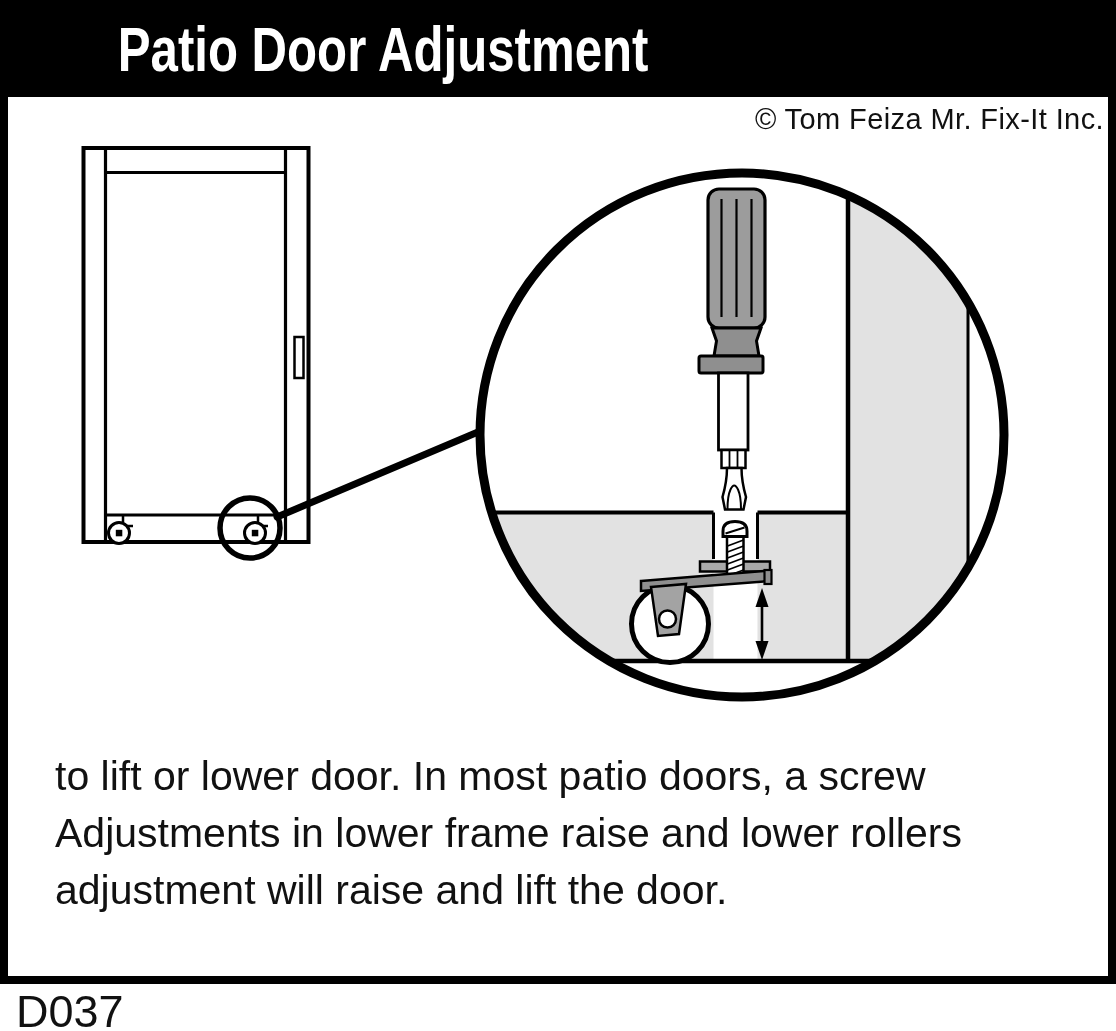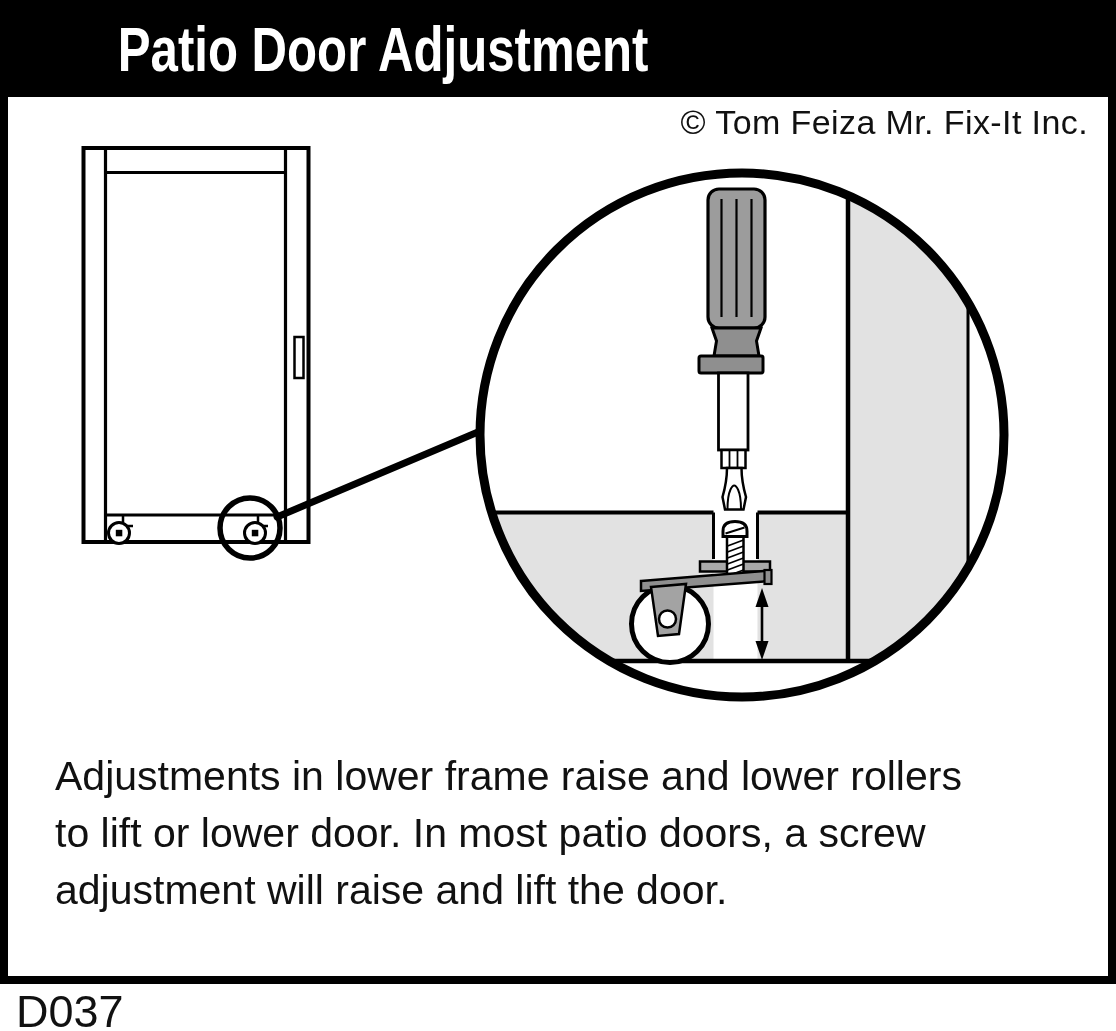--- a/index.html
+++ b/index.html
@@ -14,21 +14,21 @@
   .title-bar h1 {
     margin:0; color:#fff; font-size:63px; font-weight:bold;
     transform:scaleX(0.78); white-space:nowrap;
   }
   .content-box {
     position:absolute; top:97px; left:0; width:1100px; height:879px;
     background:#fff; border-left:8px solid #000; border-right:8px solid #000;
     border-bottom:8px solid #000;
   }
   .copyright {
-    position:absolute; top:103px; right:28px; font-size:34px; color:#111;
+    position:absolute; top:103px; right:12px; font-size:29px; color:#111;
     letter-spacing:0.4px; white-space:nowrap;
   }
   .illustration { position:absolute; top:0; left:0; pointer-events:none; }
   .caption {
     position:absolute; left:55px; top:748px; font-size:41px; line-height:57px;
     color:#111; white-space:nowrap;
   }
   .figure-code {
     position:absolute; left:16px; top:986px; font-size:45px; color:#111;
   }
@@ -144,20 +144,20 @@
         <polygon points="762,660 755.5,641 768.5,641" stroke="none"></polygon>
       </g>
     </g>
 
     <circle cx="742" cy="435" r="262" fill="none" stroke="#000" stroke-width="9"></circle>
   </svg>
 
   <div class="copyright">© Tom Feiza Mr. Fix-It Inc.</div>
 
   <div class="caption">
+    <div>to lift or lower door. In most patio doors, a screw</div>
     <div>Adjustments in lower frame raise and lower rollers</div>
-    <div>to lift or lower door. In most patio doors, a screw</div>
     <div>adjustment will raise and lift the door.</div>
   </div>
 
   <div class="figure-code">D037</div>
 
 </div>
 
 </body></html>

